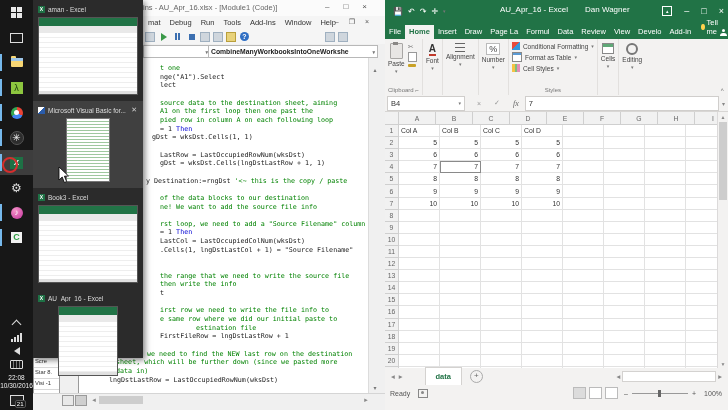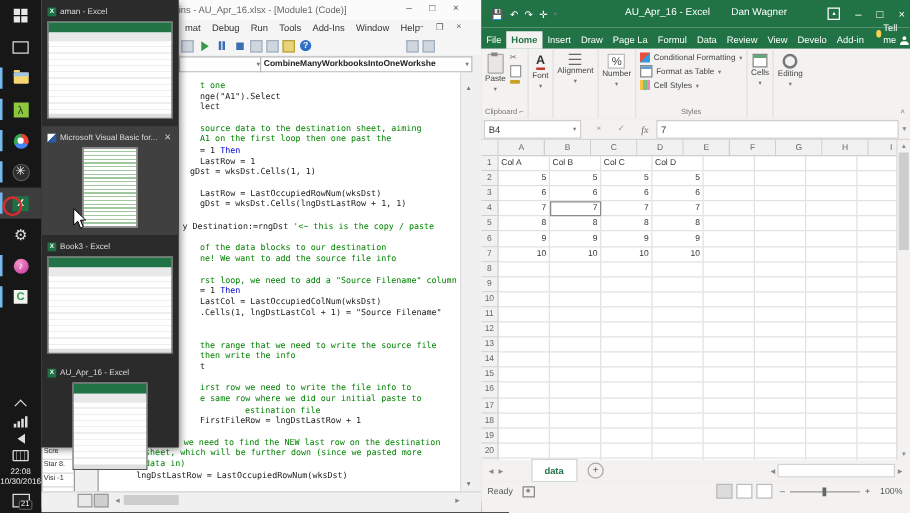--- a/index.html
+++ b/index.html
@@ -203,22 +203,22 @@
         <span class="caret">▾</span>
     </div>
   </div>
   <div class="vba-code" style="padding-top:6px">
       <div class="code-line" style="margin-left: 81px;"><span class="cg">t one</span></div>
       <div class="code-line" style="margin-left: 81px;"><span class="ck">nge("A1").Select</span></div>
       <div class="code-line" style="margin-left: 81px;"><span class="ck">lect</span></div>
       <div class="code-line" style="margin-left: 81px;"></div>
       <div class="code-line" style="margin-left: 81px;"><span class="cg">source data to the destination sheet, aiming</span></div>
       <div class="code-line" style="margin-left: 81px;"><span class="cg">A1 on the first loop then one past the</span></div>
+      <div class="code-line" style="margin-left: 81px;"><span class="cg">pied row in column A on each following loop</span></div>
       <div class="code-line" style="margin-left: 81px;"><span class="ck">= 1 </span><span class="cb">Then</span></div>
-      <div class="code-line" style="margin-left: 81px;"><span class="ck">LastRow = 1</span></div>
       <div class="code-line" style="margin-left: 73px;"><span class="ck">gDst = wksDst.Cells(1, 1)</span></div>
       <div class="code-line" style="margin-left: 81px;"></div>
       <div class="code-line" style="margin-left: 81px;"><span class="ck">LastRow = LastOccupiedRowNum(wksDst)</span></div>
       <div class="code-line" style="margin-left: 81px;"><span class="ck">gDst = wksDst.Cells(lngDstLastRow + 1, 1)</span></div>
       <div class="code-line" style="margin-left: 81px;"></div>
       <div class="code-line" style="margin-left: 67px;"><span class="ck">y Destination:=rngDst </span><span class="cg">'&lt;~ this is the copy / paste</span></div>
       <div class="code-line" style="margin-left: 81px;"></div>
       <div class="code-line" style="margin-left: 81px;"><span class="cg">of the data blocks to our destination</span></div>
       <div class="code-line" style="margin-left: 81px;"><span class="cg">ne! We want to add the source file info</span></div>
       <div class="code-line" style="margin-left: 81px;"></div>

